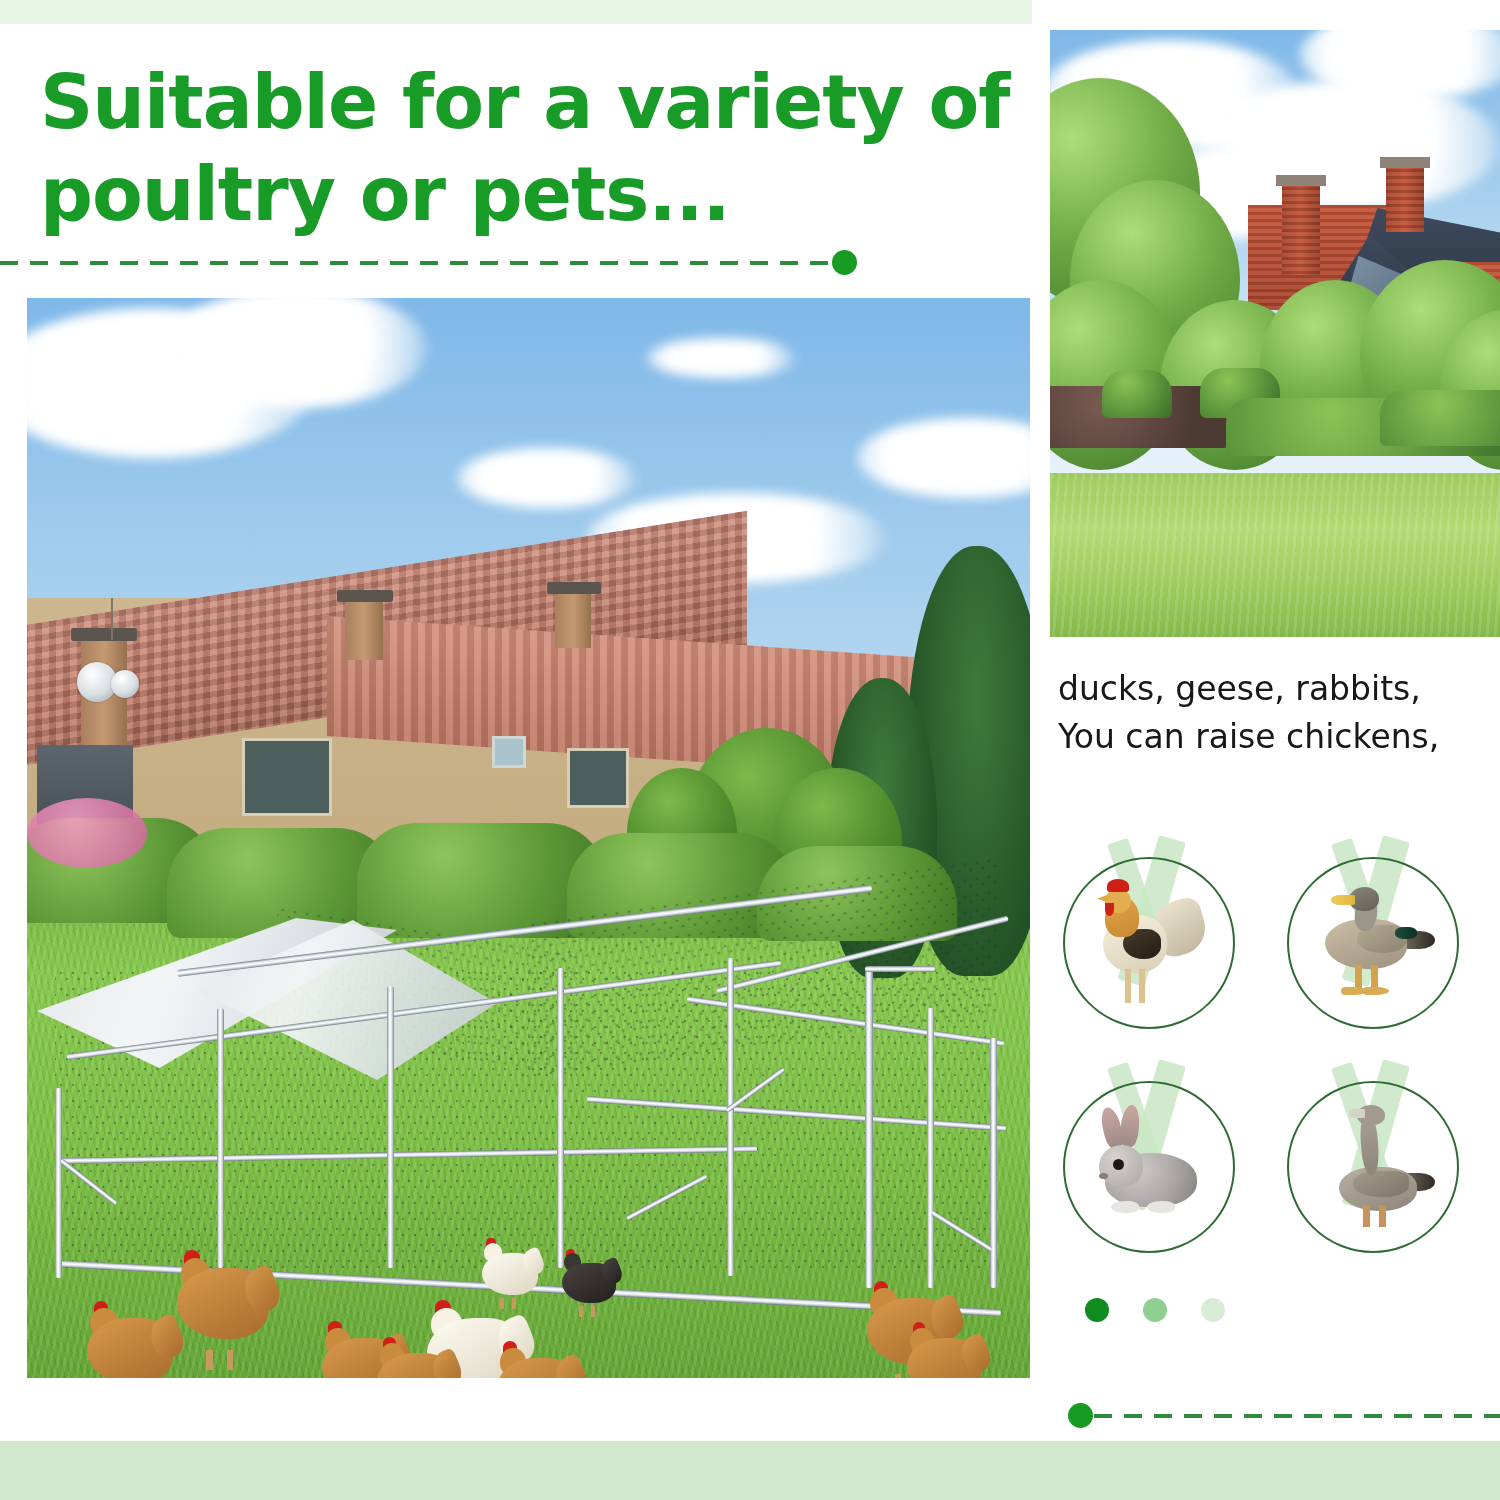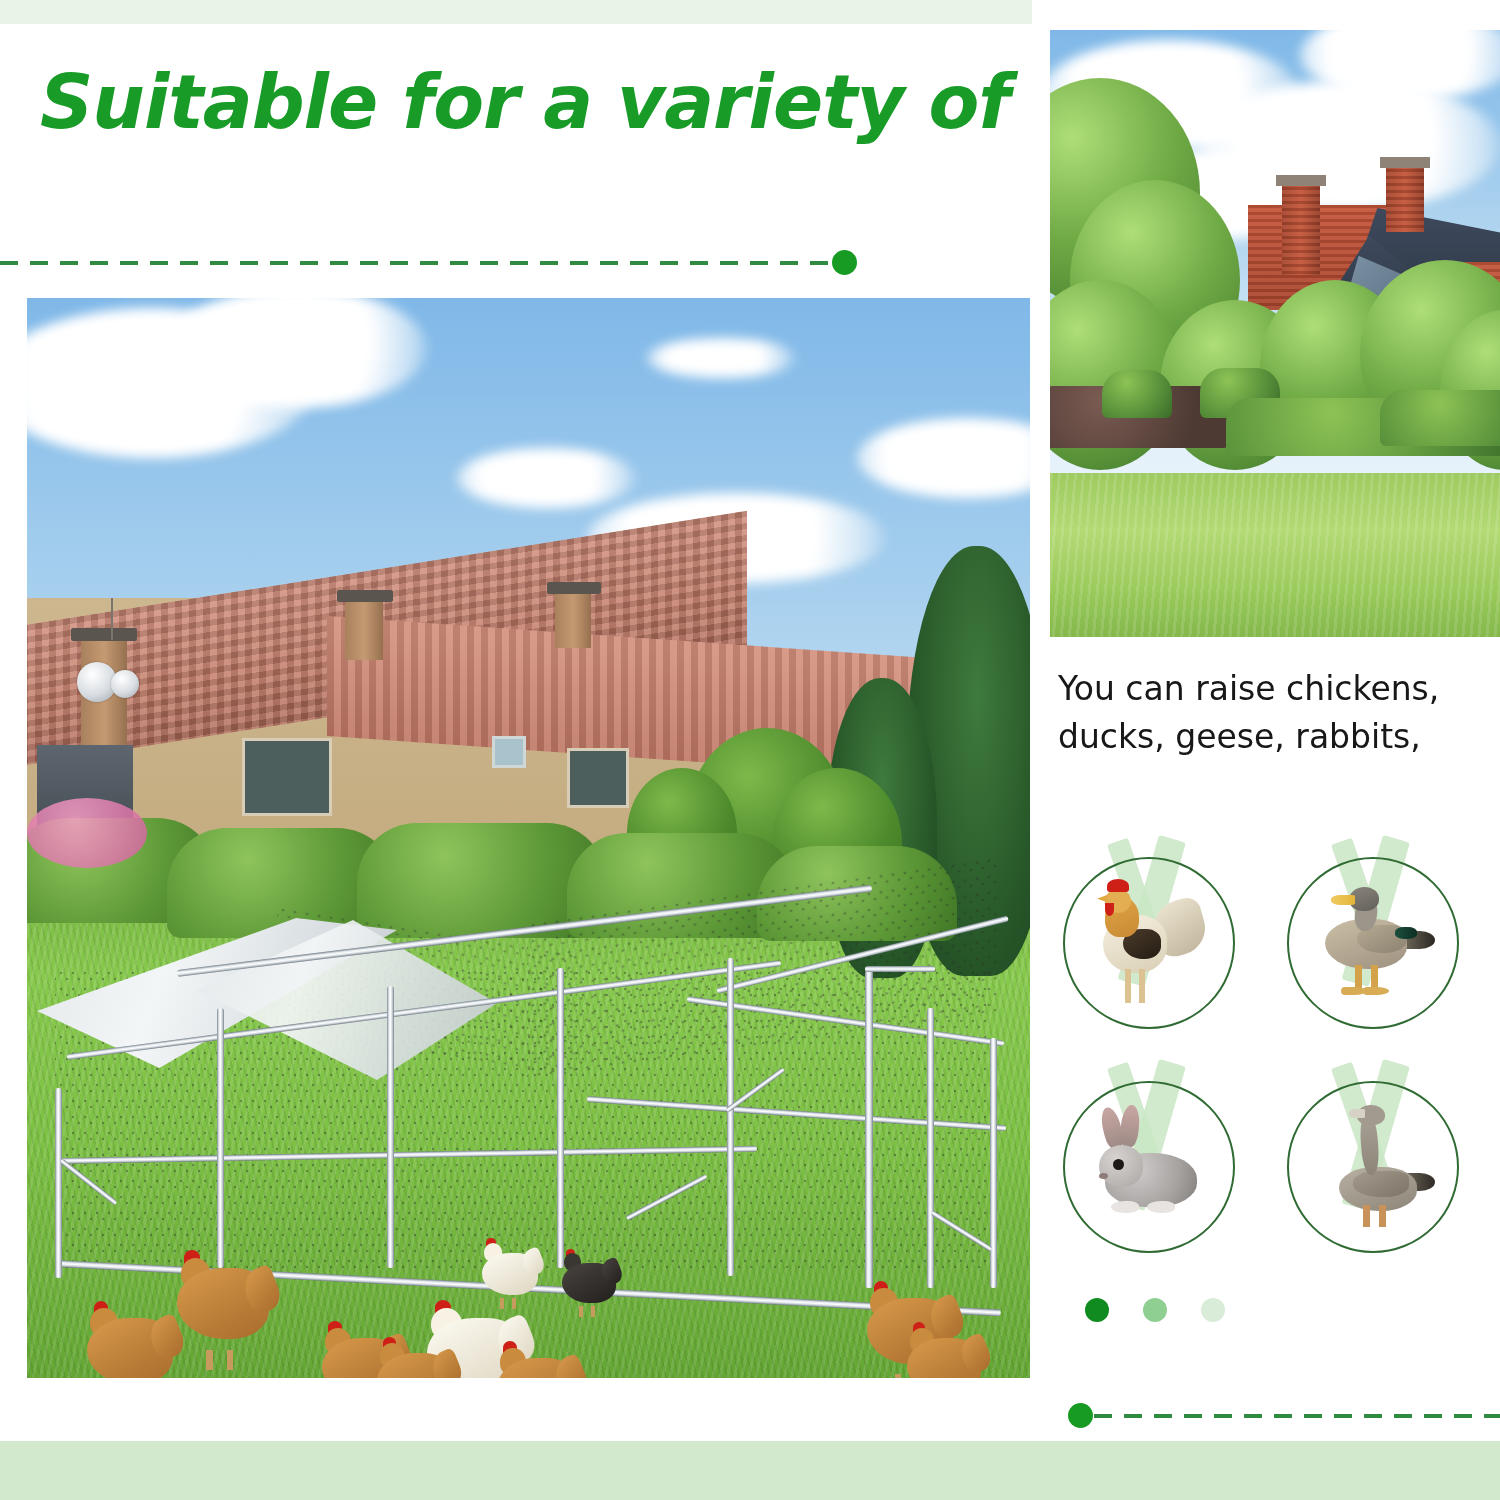--- a/index.html
+++ b/index.html
@@ -25,21 +25,21 @@
   
   .headline {
     position:absolute; left:40px; top:56px; width:960px;
     color:#199b28;
     font-family:"DejaVu Sans", sans-serif;
     font-weight:700;
     font-size:74px;
     line-height:92px;
     letter-spacing:-1px;
   }
-  .headline-line { display:block; white-space:nowrap;font-style:italic; }
+  .headline-line { display:block; white-space:nowrap; }
 
   
   .divider {
     position:absolute; height:5px;
   }
   .divider .dash {
     position:absolute; left:0; top:1px; height:4px; width:100%;
     background-image:repeating-linear-gradient(
        to right,#2e8b3f 0 18px, rgba(0,0,0,0) 18px 30px);
   }
@@ -326,20 +326,21 @@
   .pager .dot.d2 { background:#d9ecd8; }
 </style>
 </head>
 <body>
 
 <div class="band-top"></div>
 <div class="band-bottom"></div>
 
 <h1 class="headline">
   <span class="headline-line">Suitable for a variety of</span>
+  <span class="headline-line">poultry or pets...</span>
 </h1>
 
 <div class="divider" id="divider-top">
   <span class="dash"></span>
   <span class="dot"></span>
 </div>
 
 <div class="photo" id="hero-photo">
   <div class="sky"></div>
 
@@ -528,22 +529,22 @@
   <div class="g-hedge" style="left:-20px; top:356px; width:200px; height:62px; background:radial-gradient(circle at 35% 25%,#7a5b52,#4d3a33 70%);"></div>
   <div class="g-hedge" style="left:52px;  top:340px; width:70px;  height:48px;"></div>
   <div class="g-hedge" style="left:150px; top:338px; width:80px;  height:50px;"></div>
   <div class="g-hedge" style="left:176px; top:368px; width:300px; height:58px;"></div>
   <div class="g-hedge" style="left:330px; top:360px; width:170px; height:56px;"></div>
 
   <div class="g-lawn"></div>
 </div>
 
 <div class="body-copy">
+  <span>ducks, geese, rabbits,</span>
   <span>You can raise chickens,</span>
-  <span>ducks, geese, rabbits,</span>
 </div>
 
 <div class="animal-grid">
 
   <div class="animal-cell p0">
     <div class="check-mark">
         <i class="s"></i>
         <i class="l"></i>
       </div>
     <div class="animal-ring"></div>

